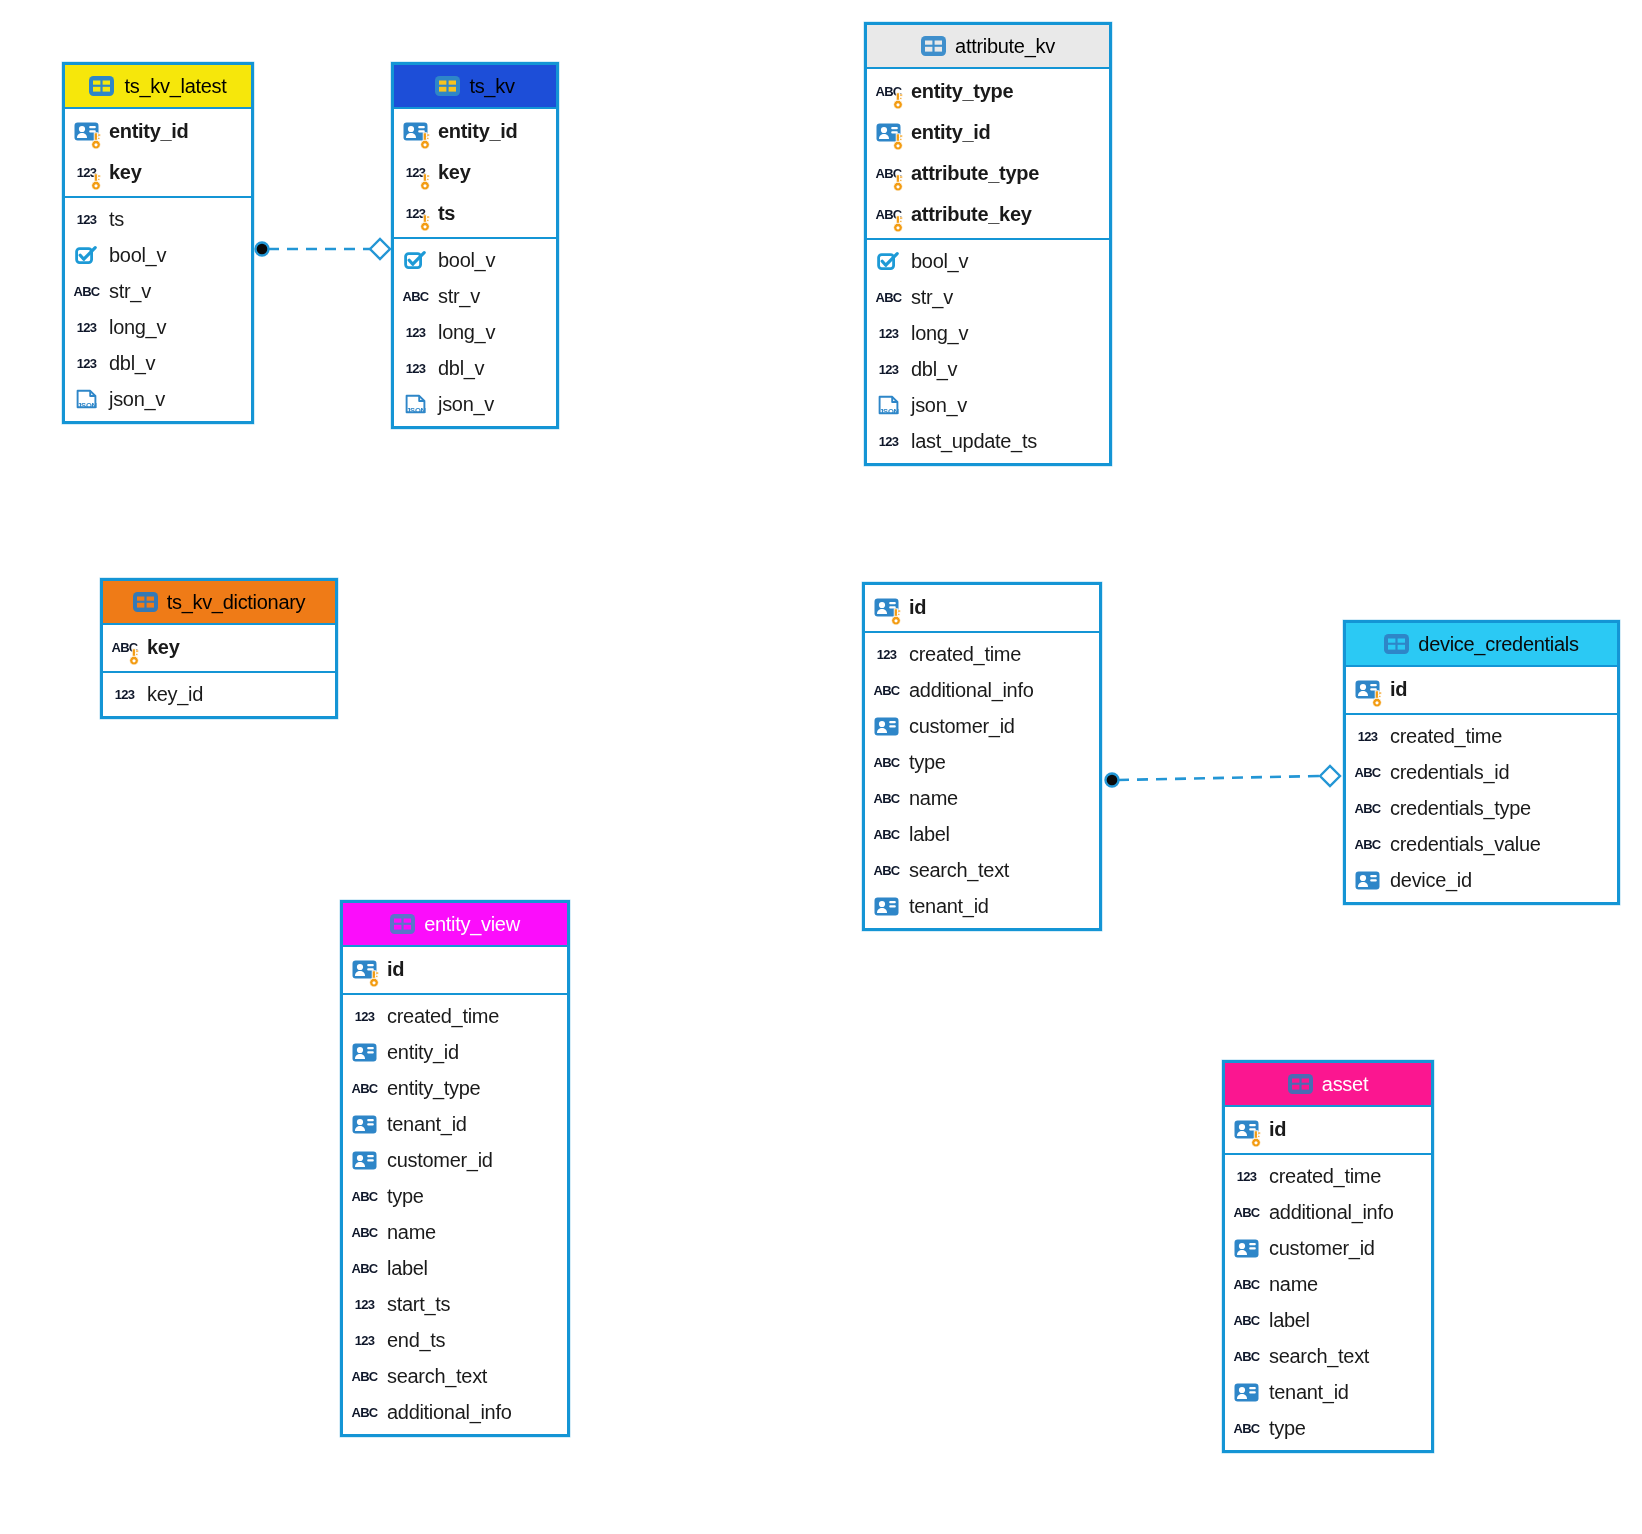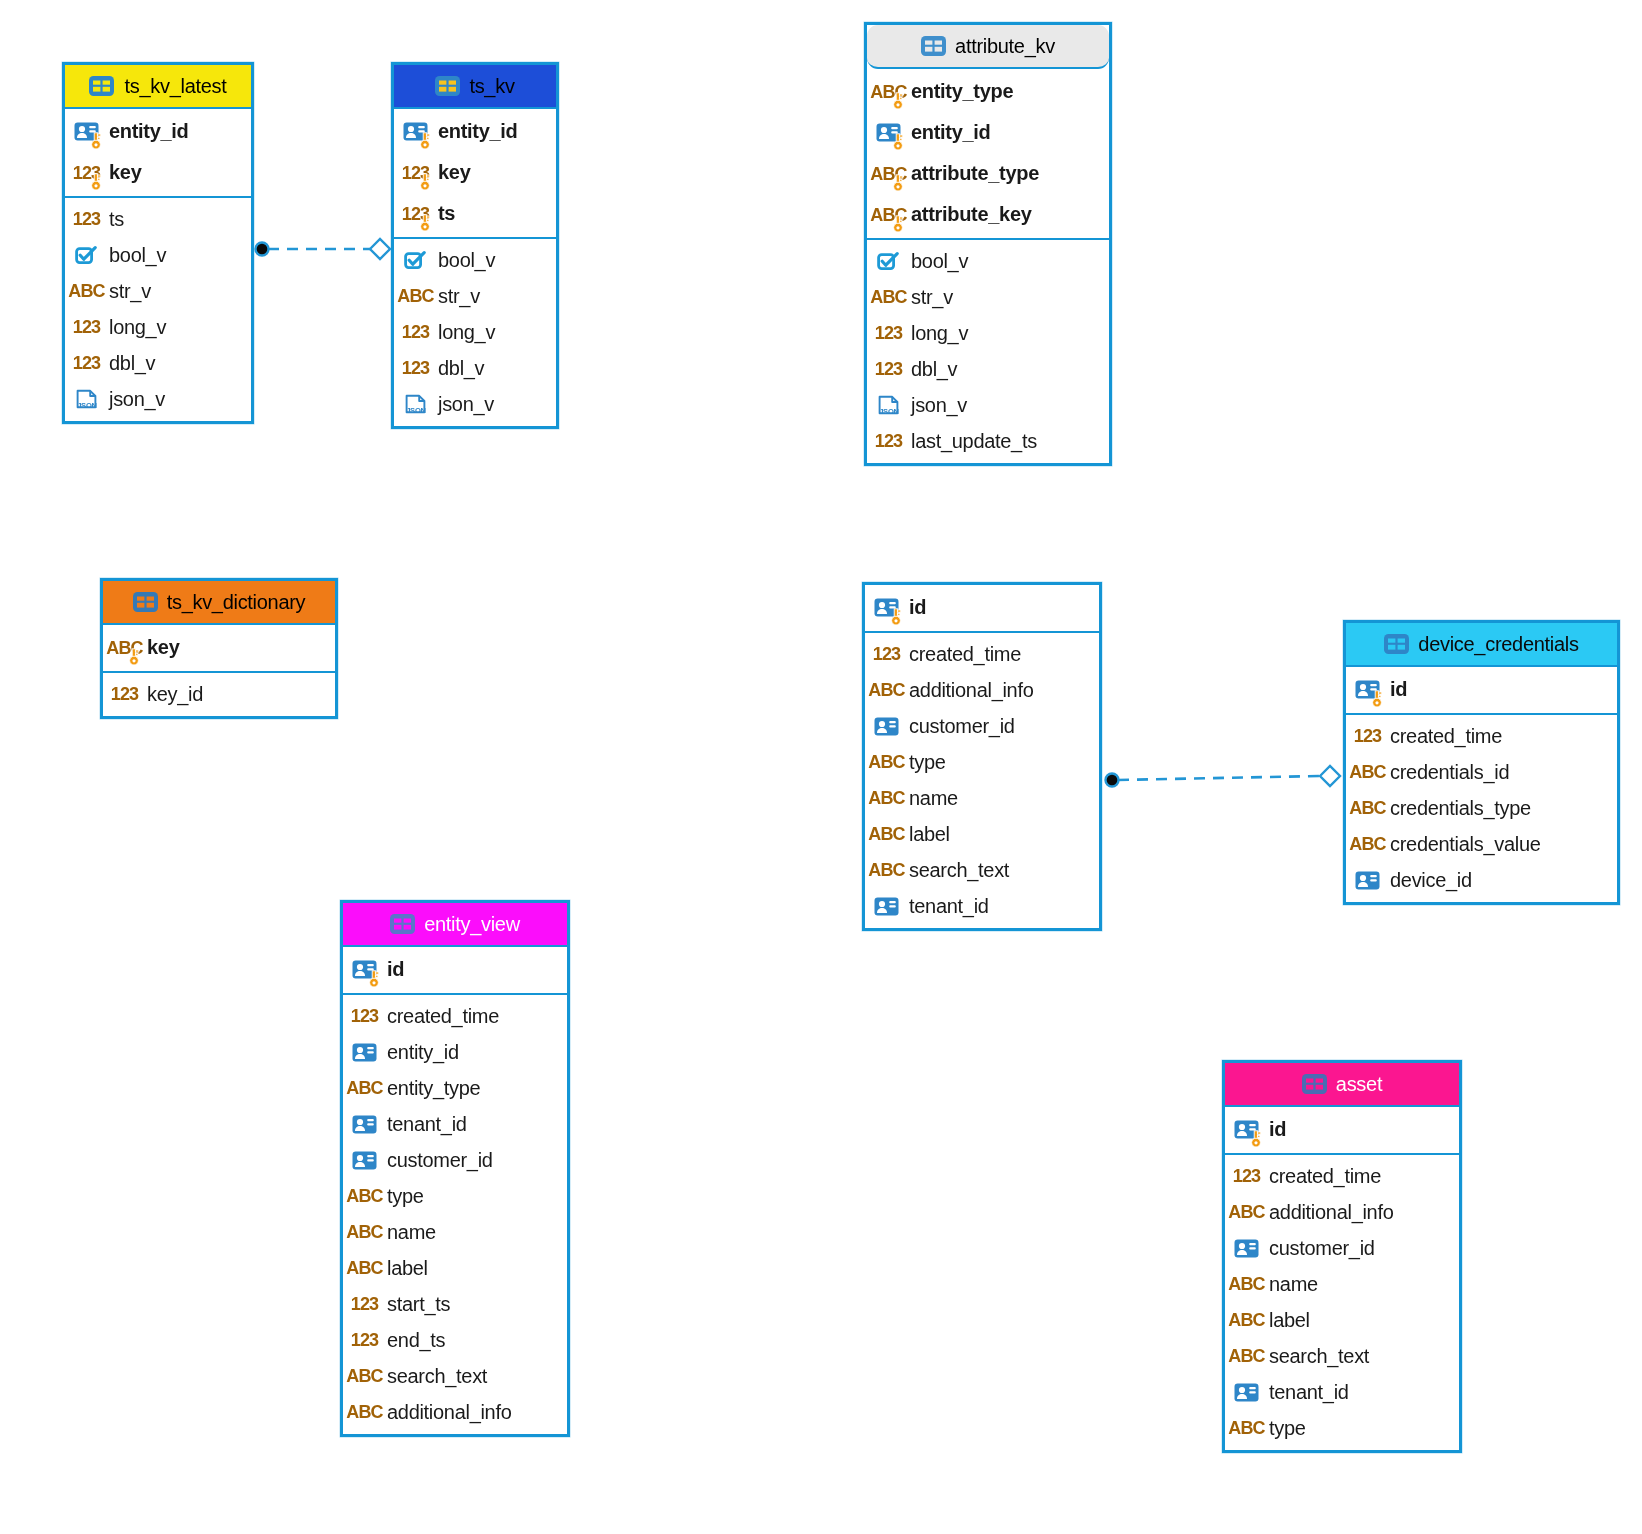--- a/index.html
+++ b/index.html
@@ -25,21 +25,21 @@
     display:flex; align-items:center; gap:9px; height:36px;
     padding:0 10px 0 8px; font-size:20px; letter-spacing:-0.3px; color:#1a1a1a;
     white-space:nowrap;
   }
   .row.key { height:41px; font-weight:700; }
   .icon-wrap {
     position:relative; flex:0 0 27px; width:27px; height:24px;
     display:flex; align-items:center; justify-content:center;
   }
   .glyph {
-    font-size:18px; font-weight:700; color:#a16207; letter-spacing:-0.8px;
+    font-size:13px; font-weight:700; color:#0f172a; letter-spacing:-0.8px;
     line-height:1; transform:scaleY(1.05);
   }
   .pk { position:absolute; right:-3px; bottom:-6px; }
 </style>
 </head>
 <body>
 
 <div id="canvas">
   <svg id="relations" width="1642" height="1534">
       <g>
@@ -246,21 +246,21 @@
               <path d="M3.6 1.8 h12.6 l5.2 5.2 v11.2 h-17.8 z" fill="#ffffff" stroke="#2e86c8" stroke-width="1.9" stroke-linejoin="round"></path>
               <path d="M16.2 1.8 v5.2 h5.2" fill="none" stroke="#2e86c8" stroke-width="1.9" stroke-linejoin="round"></path>
               <text x="3.2" y="18.6" font-size="7.6" font-weight="bold" fill="#2e86c8">JSON</text>
             </svg>
           </span>
           <span>json_v</span>
         </div>
       </div>
     </div>
     <div class="tbl" style="left: 864px; top: 22px; width: 248px;">
-      <div class="tbl-header" style="background: rgb(233, 233, 233); color: rgb(0, 0, 0); border-radius: 11px;">
+      <div class="tbl-header" style="background: rgb(233, 233, 233); color: rgb(0, 0, 0);">
         <svg width="25" height="20" viewBox="0 0 25 20">
           <rect width="25" height="20" rx="4.5" fill="#3f8fcc"></rect>
           <rect x="4" y="4.5" width="7.4" height="4.2" fill="#e9e9e9"></rect>
           <rect x="13.6" y="4.5" width="7.4" height="4.2" fill="#e9e9e9"></rect>
           <rect x="4" y="10.8" width="7.4" height="4.8" fill="#e9e9e9"></rect>
           <rect x="13.6" y="10.8" width="7.4" height="4.8" fill="#e9e9e9"></rect>
         </svg>
         <span class="title">attribute_kv</span>
       </div>
       <div class="sec-keys">
@@ -694,21 +694,21 @@
           <span>search_text</span>
         </div>
         <div class="row">
           <span class="icon-wrap">
             <span class="glyph">ABC</span>
           </span>
           <span>additional_info</span>
         </div>
       </div>
     </div>
-    <div class="tbl" style="left: 1222px; top: 1060px; width: 240px;">
+    <div class="tbl" style="left: 1222px; top: 1060px; width: 212px;">
       <div class="tbl-header" style="background: rgb(251, 22, 144); color: rgb(255, 255, 255);">
         <svg width="25" height="20" viewBox="0 0 25 20">
           <rect width="25" height="20" rx="4.5" fill="#4a6cb3"></rect>
           <rect x="4" y="4.5" width="7.4" height="4.2" fill="#fb1690"></rect>
           <rect x="13.6" y="4.5" width="7.4" height="4.2" fill="#fb1690"></rect>
           <rect x="4" y="10.8" width="7.4" height="4.8" fill="#fb1690"></rect>
           <rect x="13.6" y="10.8" width="7.4" height="4.8" fill="#fb1690"></rect>
         </svg>
         <span class="title">asset</span>
       </div>

